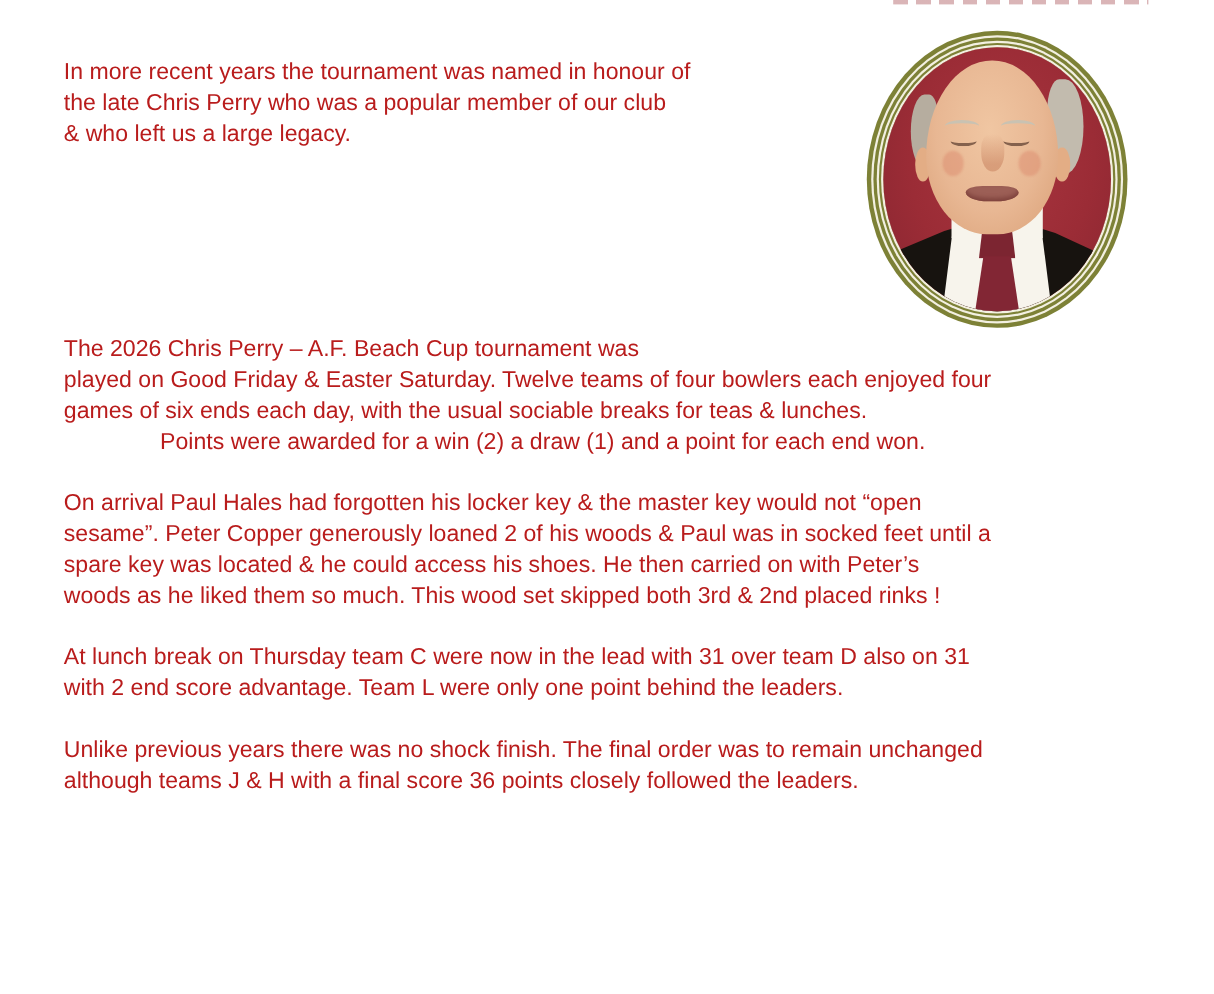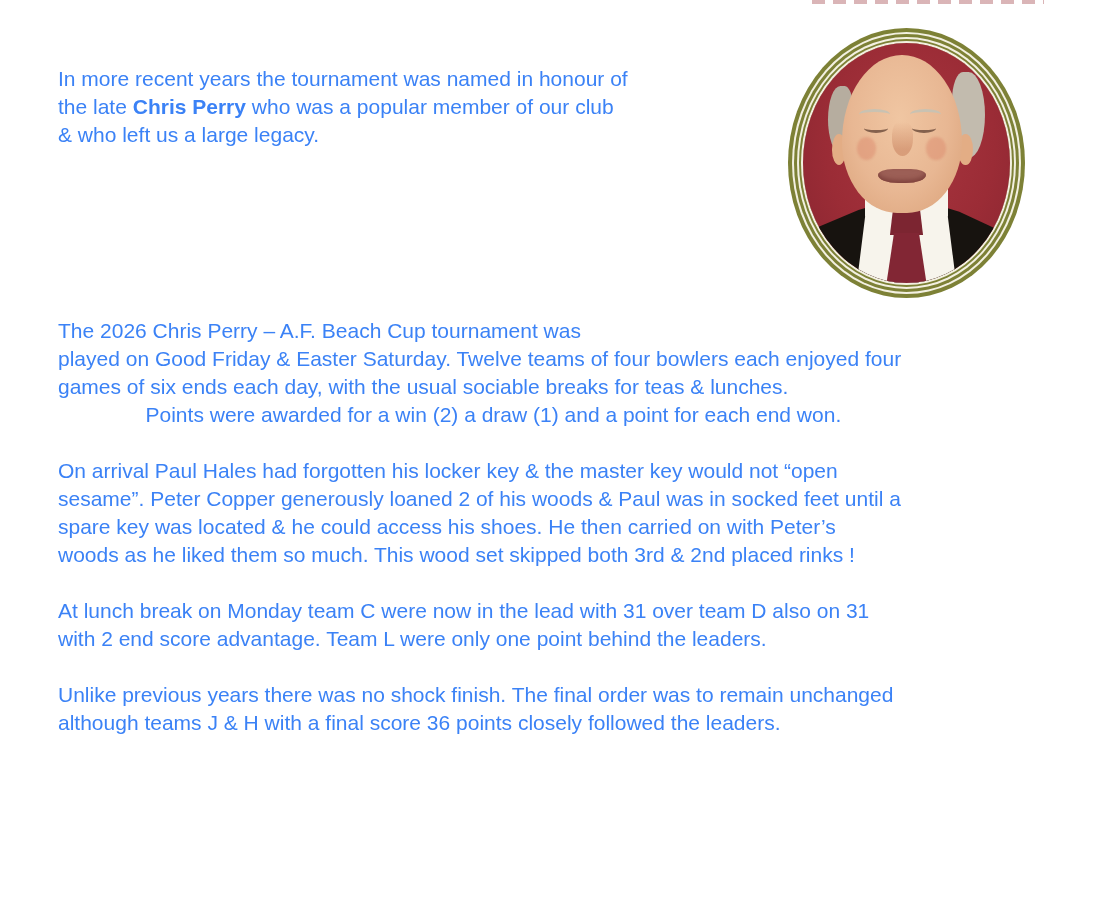--- a/index.html
+++ b/index.html
@@ -18,29 +18,29 @@
     position: absolute;
     left: 812px; top: 0; width: 232px; height: 4px;
     background: repeating-linear-gradient(90deg,
       rgba(159, 62, 68, 0.55) 0 13px, rgba(255,255,255,0) 13px 21px);
     opacity: .7;
   }
 
   
   .article {
     position: absolute;
-    left: 58px; top: 65px;
+    left: 58px; top: 52px;
     width: 1010px;
     font-size: 21px;
     line-height: 28px;
-    color: #3b82f6;
+    color: #b91c1c;
   }
   .para { white-space: pre; margin: 0 0 28px 0; }
   .para.after-photo-gap { margin-bottom: 168px; }
-  .b { font-weight: 700; }
+  .b { font-weight: 400; }
 
   
   .portrait {
     position: absolute;
     left: 788px; top: 28px;
     width: 237px; height: 270px;
   }
   .portrait-photo {
     position: absolute;
     left: 15px; top: 15px; right: 15px; bottom: 15px;
@@ -151,21 +151,21 @@
 played on Good Friday &amp; Easter Saturday. Twelve teams of four bowlers each enjoyed four
 games of six ends each day, with the usual sociable breaks for teas &amp; lunches.
                Points were awarded for a win (2) a draw (1) and a point for each end won.</p>
 
     <p class="para">On arrival Paul Hales had forgotten his locker key &amp; the master key would not “open
 sesame”. Peter Copper generously loaned 2 of his woods &amp; Paul was in socked feet until a
 spare key was located &amp; he could access his shoes. He then carried on with Peter’s
 woods as he liked them so much. This wood set skipped both 3rd &amp; 2nd placed rinks !</p>
 
 
-    <p class="para">At lunch break on Monday team C were now in the lead with 31 over team D also on 31
+    <p class="para">At lunch break on Thursday team C were now in the lead with 31 over team D also on 31
 with 2 end score advantage. Team L were only one point behind the leaders.</p>
 
     <p class="para">Unlike previous years there was no shock finish. The final order was to remain unchanged
 although teams J &amp; H with a final score 36 points closely followed the leaders.</p>
   </div>
 
   <div class="portrait">
     <div class="portrait-photo">
       <div class="neck"></div>
       <div class="suit"></div>

